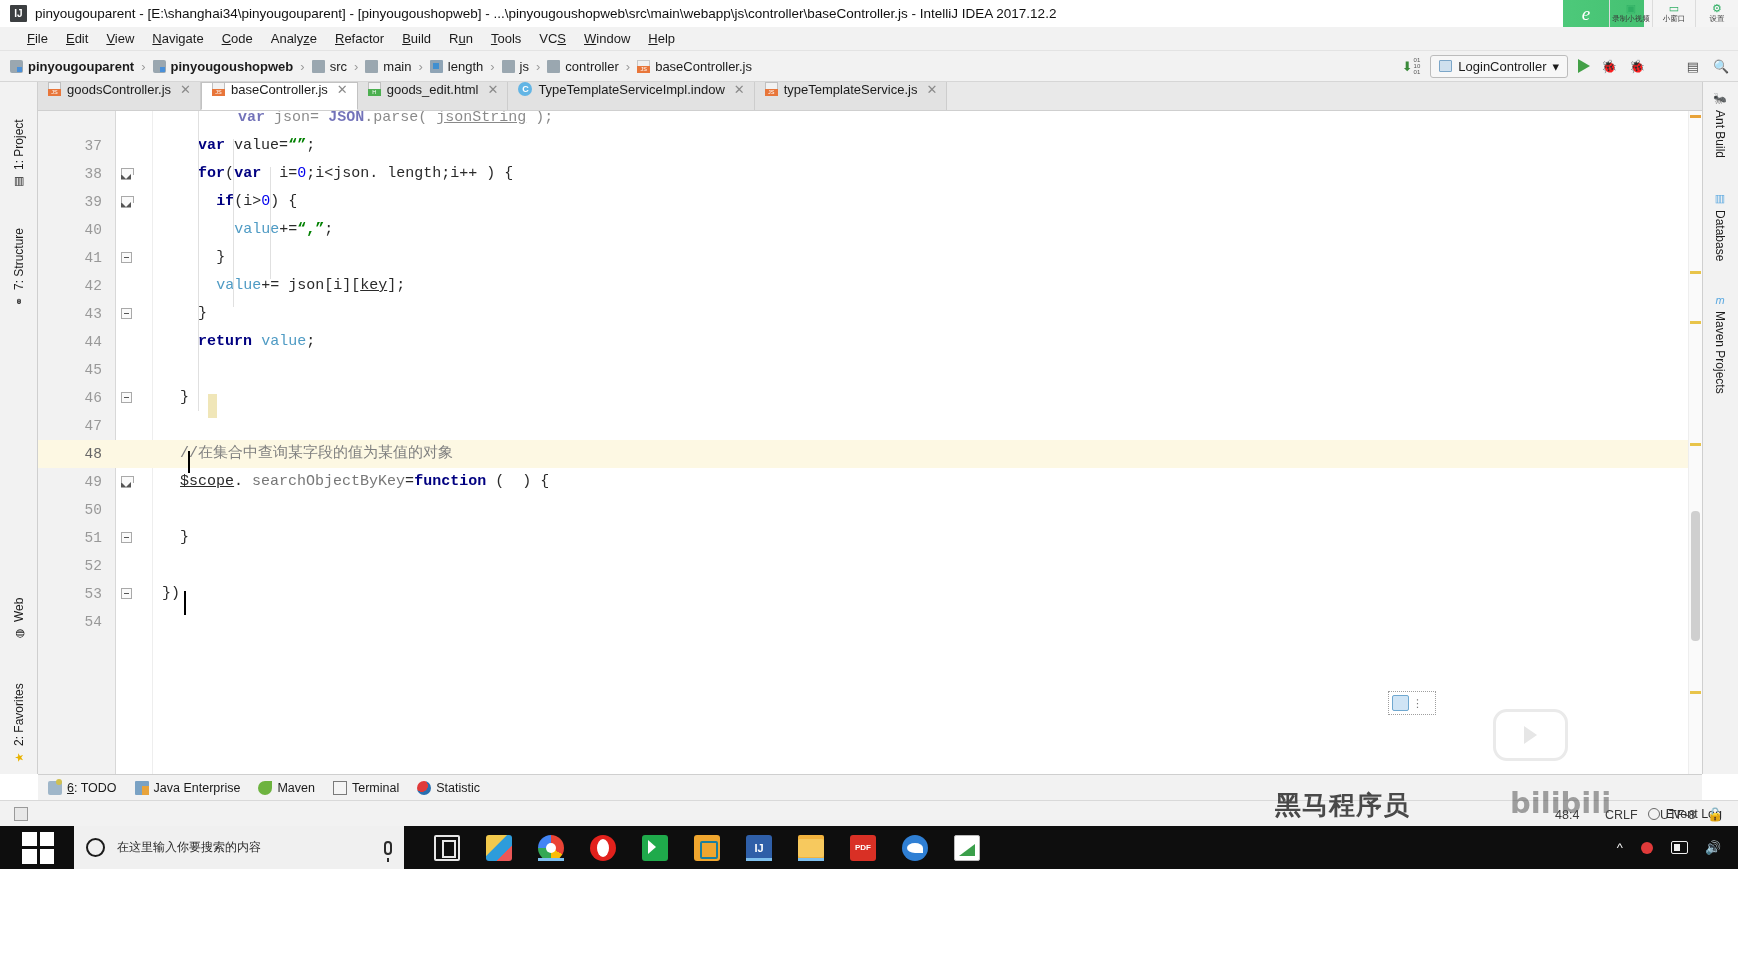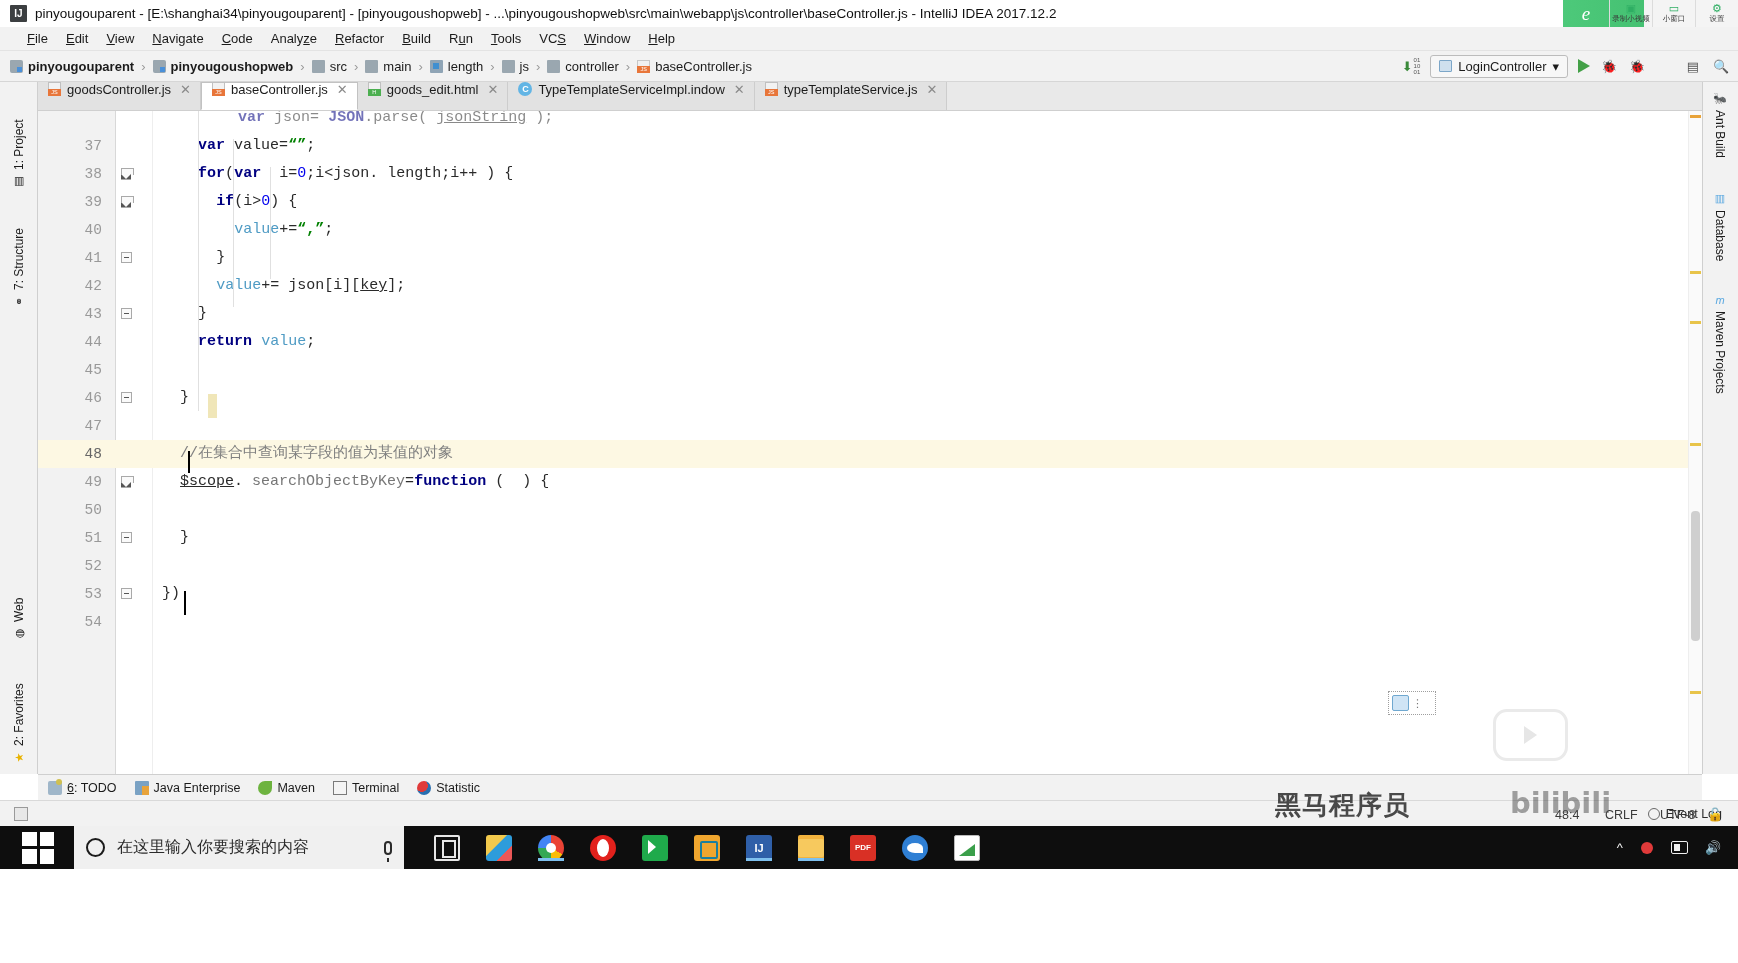--- a/index.html
+++ b/index.html
@@ -244,21 +244,21 @@
     display:flex; align-items:center;
   }
   .winlogo { width:32px; height:32px; margin-left:22px; display:grid;
              grid-template-columns:1fr 1fr; grid-template-rows:1fr 1fr; gap:3px; }
   .winlogo i { background:#ffffff; display:block; }
   .searchbox {
     margin-left:20px; width:330px; height:43px; background:#f0f0f0;
     display:flex; align-items:center; gap:12px; padding:0 12px;
   }
   .cortana { width:19px;height:19px;border:2.4px solid #1b1b1b;border-radius:50%; }
-  .searchtext { font-size:16px; color:#2b2b2b; white-space:nowrap; }
+  .searchtext { font-size:12px; color:#2b2b2b; white-space:nowrap; }
   .mic { margin-left:auto; width:8px;height:14px;border:2px solid #2b2b2b;border-radius:5px;position:relative;}
   .mic:after{content:"";position:absolute;left:1px;top:15px;width:2px;height:4px;background:#2b2b2b;}
   .tb-icons { display:flex; align-items:center; gap:26px; margin-left:30px; }
   .tbic { width:26px;height:26px; border-radius:3px; position:relative; }
   .tbic.taskview{border:2px solid #e7e7e7;border-radius:2px;}
   .tbic.taskview:after{content:"";position:absolute;left:6px;top:3px;width:10px;height:14px;border:2px solid #e7e7e7;}
   .tbic.paint{background:linear-gradient(135deg,#f2c94c 0 40%,#2d9cdb 41% 70%,#eb5757 71%);}
   .tbic.chrome{border-radius:50%;background:conic-gradient(#ea4335 0 33%, #fbbc05 33% 50%, #34a853 50% 75%, #4285f4 75% 100%);}
   .tbic.chrome:after{content:"";position:absolute;left:8px;top:8px;width:10px;height:10px;background:#fff;border-radius:50%;}
   .tbic.opera{background:#e2211c;border-radius:50%;}

